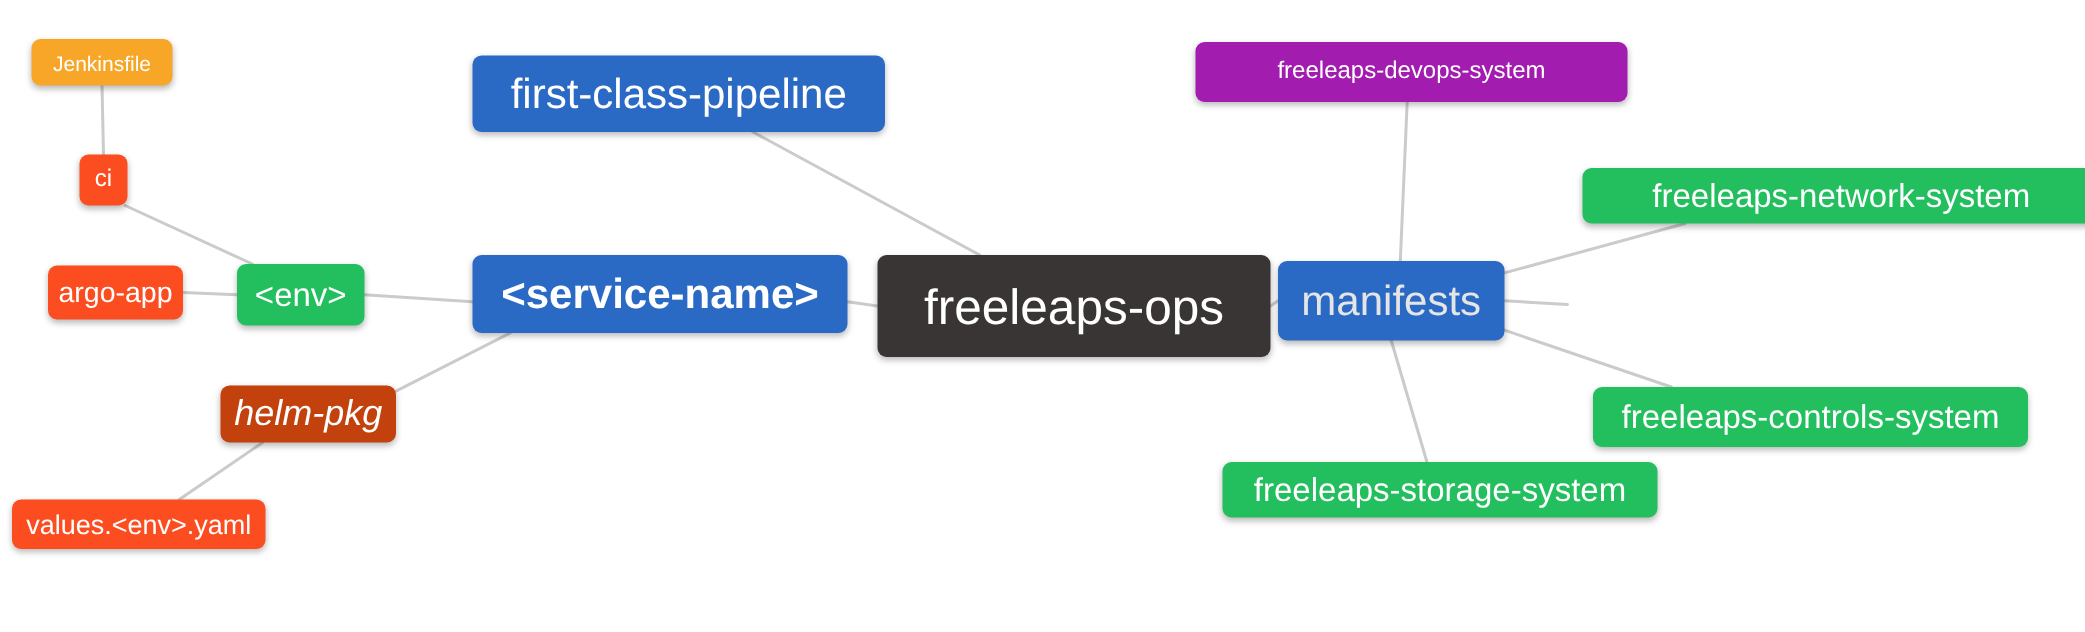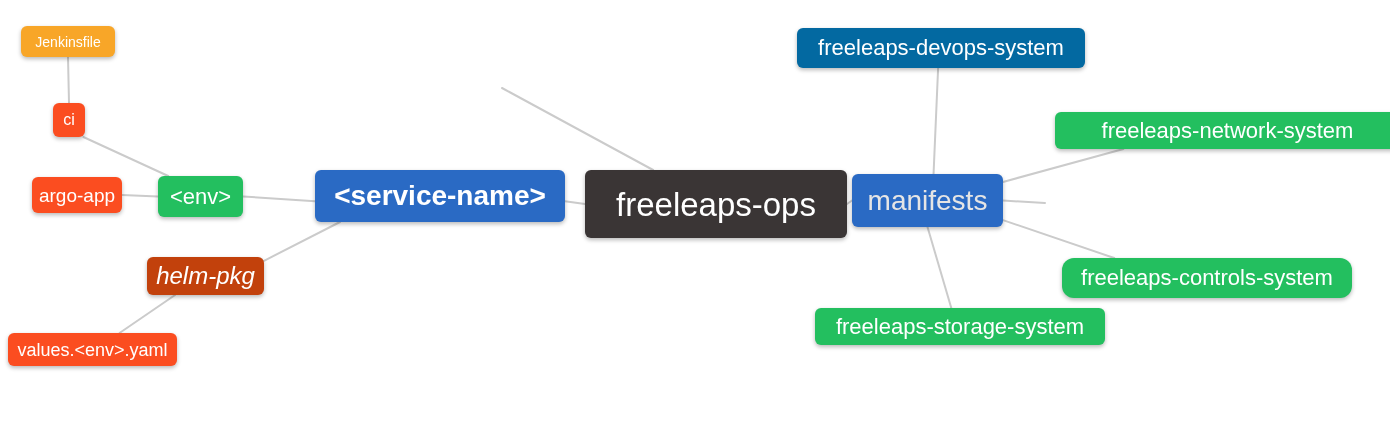--- a/index.html
+++ b/index.html
@@ -56,20 +56,21 @@
       <line x1="1003" y1="220.11" x2="1114.2" y2="258" stroke="#cbcbcb" stroke-width="2" stroke-linecap="round"></line>
       <line x1="927.5" y1="227" x2="951.3" y2="308" stroke="#cbcbcb" stroke-width="2" stroke-linecap="round"></line>
     </svg>
 
   <div class="node" style="left: 21px; top: 26px; width: 94px; height: 31px; font-size: 14px; background: rgb(248, 166, 40); color: rgb(255, 255, 255);">Jenkinsfile</div>
   <div class="node" style="left: 53px; top: 103px; width: 32px; height: 34px; font-size: 16px; background: rgb(251, 77, 32); color: rgb(255, 255, 255);">ci</div>
   <div class="node" style="left: 32px; top: 177px; width: 90px; height: 36px; font-size: 19px; background: rgb(251, 77, 32); color: rgb(255, 255, 255);">argo-app</div>
   <div class="node" style="left: 158px; top: 176px; width: 85px; height: 41px; font-size: 22px; background: rgb(35, 191, 95); color: rgb(255, 255, 255);">&lt;env&gt;</div>
   <div class="node" style="left: 147px; top: 257px; width: 117px; height: 38px; font-size: 24px; background: #c2410c; color: rgb(255, 255, 255); font-style: italic;">helm-pkg</div>
   <div class="node" style="left: 8px; top: 333px; width: 169px; height: 33px; font-size: 18px; background: rgb(251, 77, 32); color: rgb(255, 255, 255);">values.&lt;env&gt;.yaml</div>
+  <div class="node" style="left: 315px; top: 37px; width: 275px; height: 51px; font-size: 28px; background: rgb(42, 106, 196); color: rgb(255, 255, 255);">first-class-pipeline</div>
   <div class="node" style="left: 315px; top: 170px; width: 250px; height: 52px; font-size: 28px; background: rgb(42, 106, 196); color: rgb(255, 255, 255); font-weight: bold;">&lt;service-name&gt;</div>
   <div class="node" style="left: 585px; top: 170px; width: 262px; height: 68px; font-size: 33px; background: rgb(58, 53, 53); color: rgb(255, 255, 255);">freeleaps-ops</div>
   <div class="node" style="left: 852px; top: 174px; width: 151px; height: 53px; font-size: 28px; background: rgb(42, 106, 196); color: #e5e5e5;">manifests</div>
-  <div class="node" style="left: 797px; top: 28px; width: 288px; height: 40px; font-size: 22px; background: #0369a1; color: rgb(255, 255, 255);">freeleaps-devops-system</div>
+  <div class="node" style="left: 797px; top: 28px; width: 288px; height: 40px; font-size: 16px; background: #a21caf; color: rgb(255, 255, 255);">freeleaps-devops-system</div>
   <div class="node" style="left: 1055px; top: 112px; width: 345px; height: 37px; font-size: 22px; background: rgb(35, 191, 95); color: rgb(255, 255, 255);">freeleaps-network-system</div>
-  <div class="node" style="left: 1062px; top: 258px; width: 290px; height: 40px; font-size: 22px; background: rgb(35, 191, 95); color: rgb(255, 255, 255); border-radius: 12px;">freeleaps-controls-system</div>
+  <div class="node" style="left: 1062px; top: 258px; width: 290px; height: 40px; font-size: 22px; background: rgb(35, 191, 95); color: rgb(255, 255, 255);">freeleaps-controls-system</div>
   <div class="node" style="left: 815px; top: 308px; width: 290px; height: 37px; font-size: 22px; background: rgb(35, 191, 95); color: rgb(255, 255, 255);">freeleaps-storage-system</div>
 </div>
 
 </body></html>

